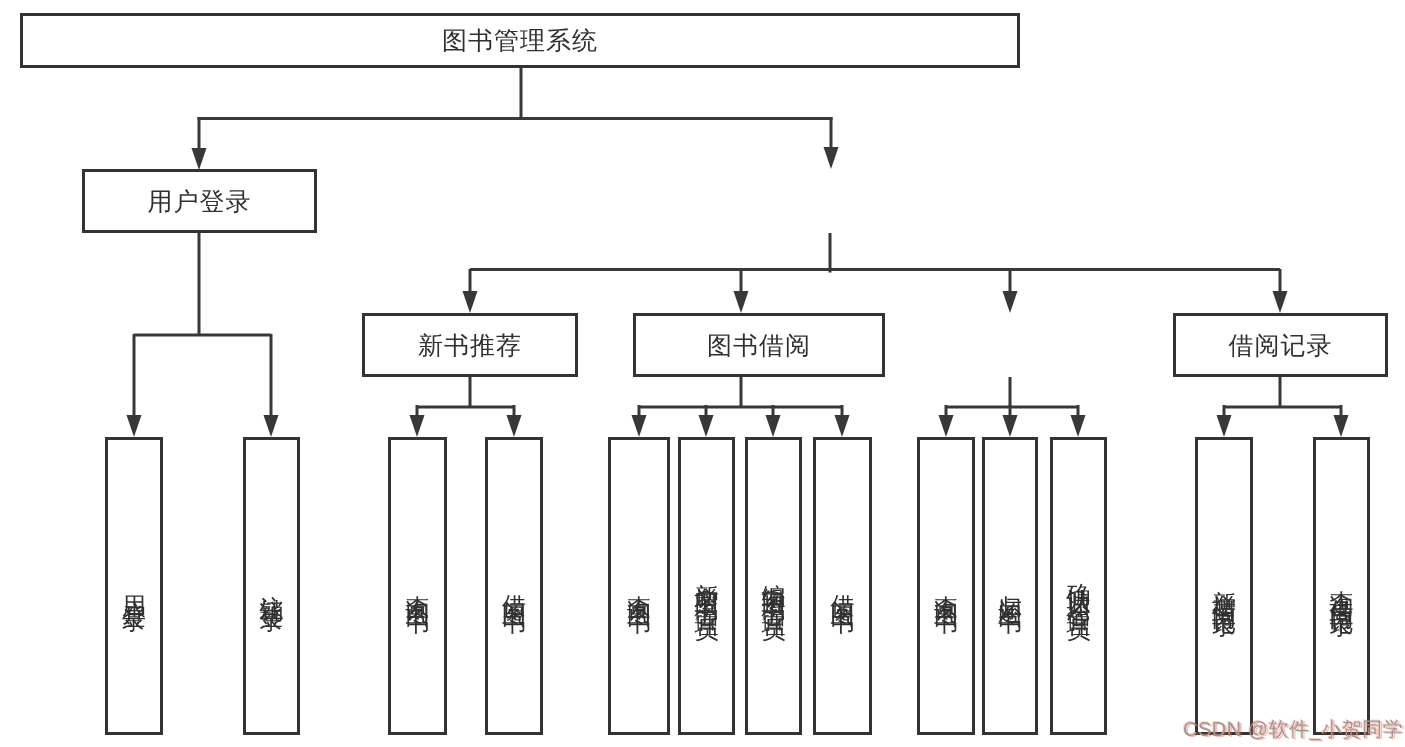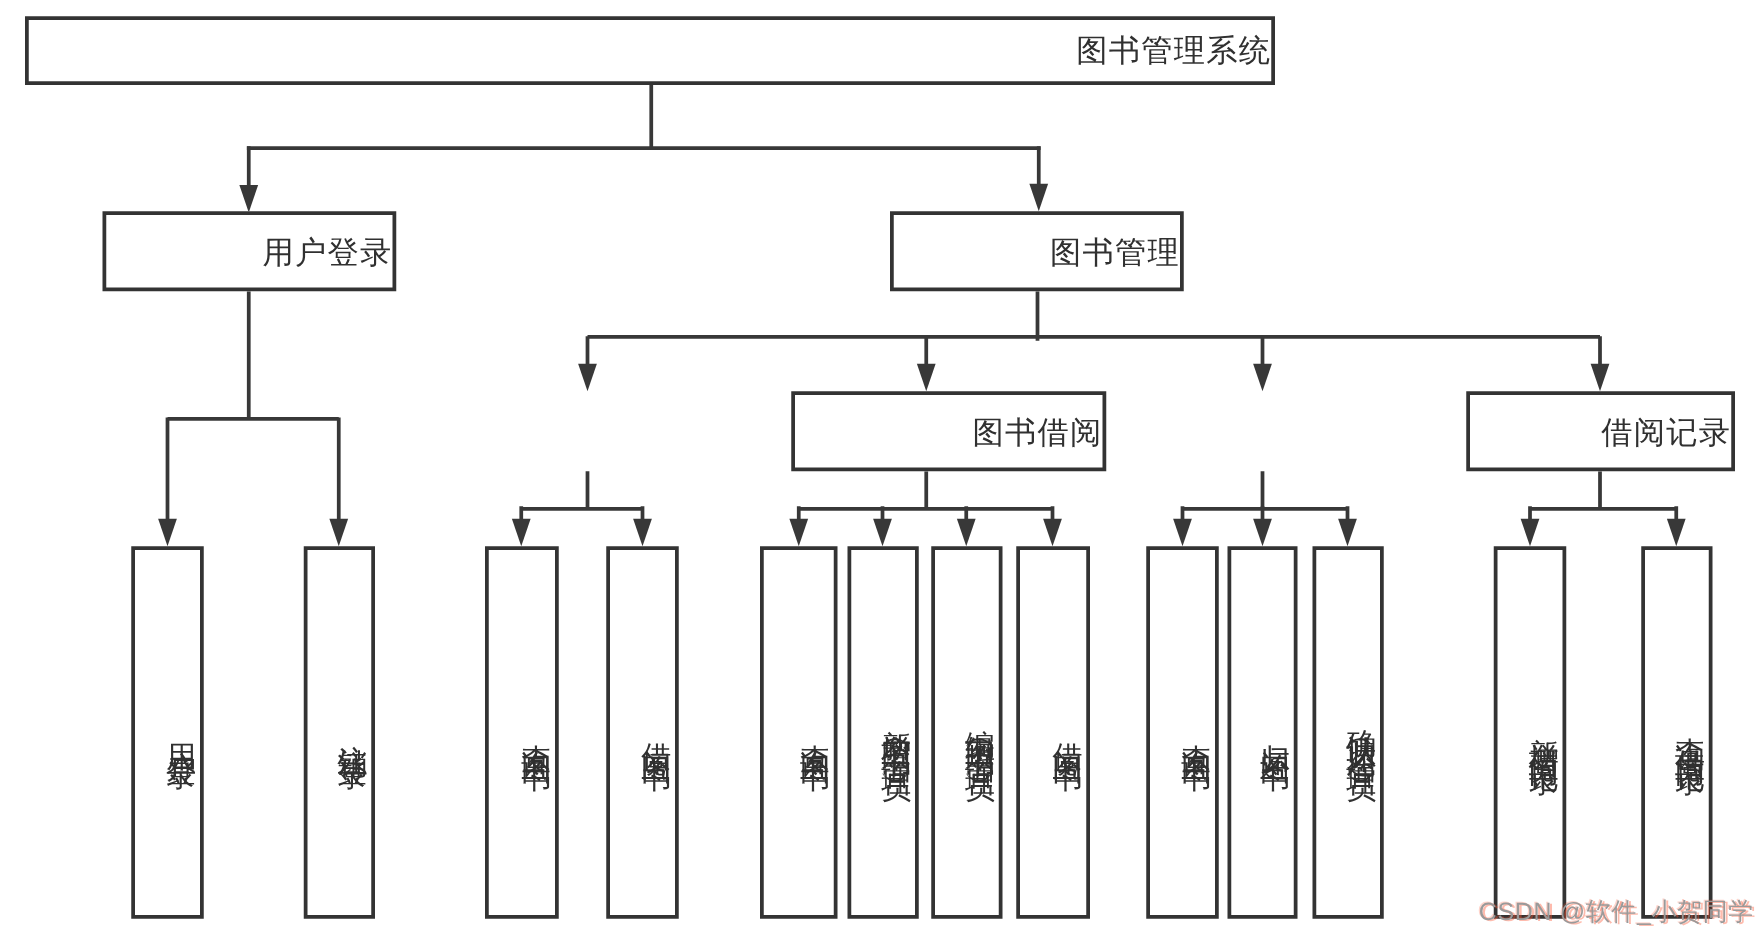--- a/index.html
+++ b/index.html
@@ -14,21 +14,21 @@
   }
   .connectors { position: absolute; left: 0; top: 0; }
   .ln  { stroke: #383838; stroke-width: 3; fill: none; }
   .tri { fill: #383838; stroke: none; }
   .node {
     position: absolute;
     background: #ffffff;
     border: 3px solid #333333;
     display: flex;
     align-items: center;
-    justify-content: flex-end;
+    justify-content: center;
     color: #303030;
   }
   .node.h span {
     font-size: 25px;
     letter-spacing: 1px;
     white-space: nowrap;
   }
   .node.v span {
     writing-mode: vertical-rl;
     text-orientation: mixed;
@@ -112,24 +112,24 @@
       </g>
   </svg>
 
   <div class="node h" style="left:20px;top:13px;width:1000px;height:55px">
     <span>图书管理系统</span>
   </div>
 
   <div class="node h" style="left:82px;top:169px;width:235px;height:64px">
     <span>用户登录</span>
   </div>
-  <div class="node h" style="left:712px;top:169px;width:235px;height:64px">
-    <span>图书管理</span>
+
+  <div class="node h" style="left:362px;top:313px;width:216px;height:64px">
+    <span>新书推荐</span>
   </div>
-
   <div class="node h" style="left:633px;top:313px;width:252px;height:64px">
     <span>图书借阅</span>
   </div>
   <div class="node h" style="left:1173px;top:313px;width:215px;height:64px">
     <span>借阅记录</span>
   </div>
 
   <div class="node v" style="left:105px;top:437px;width:58px;height:298px">
     <span>用户登录</span>
   </div>

